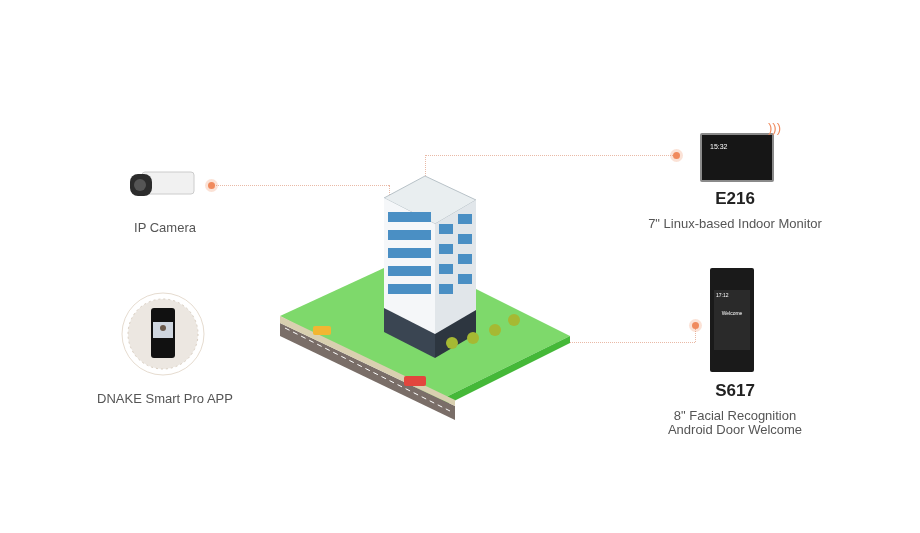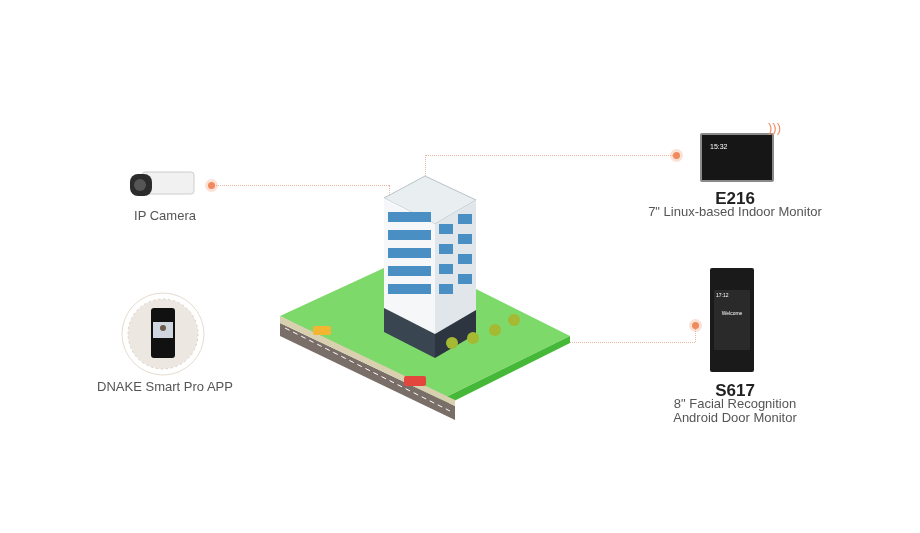--- a/index.html
+++ b/index.html
@@ -1,18 +1,18 @@
 <!DOCTYPE html>
 <html><head>
 <meta charset="utf-8">
 <style>
   html,body{margin:0;padding:0;background:#fff;}
   body{width:920px;height:533px;position:relative;overflow:hidden;font-family:"Liberation Sans",sans-serif;color:#444;}
   .abs{position:absolute;}
-  .label{font-size:13px;color:#555;text-align:center;white-space:nowrap;font-weight:300;}
+  .label{font-size:13px;color:#555;text-align:center;white-space:nowrap;font-weight:300;margin-top:12px;}
   .model{font-size:17px;color:#222;font-weight:bold;text-align:center;}
   .dotted{position:absolute;border-color:#e9b9a6;border-style:dotted;border-width:0;}
   .node{position:absolute;width:7px;height:7px;border-radius:50%;background:#f08a5d;box-shadow:0 0 0 3px rgba(240,138,93,0.25);}
 </style>
 </head>
 <body>
 
 <div class="dotted" style="left:214px;top:185px;width:175px;border-top-width:1px;"></div>
 <div class="dotted" style="left:389px;top:185px;height:12px;border-left-width:1px;"></div>
 <div class="node" style="left:208px;top:182px;"></div>
@@ -89,13 +89,13 @@
 <div class="abs label" style="left:620px;top:204px;width:230px;">7" Linux-based Indoor Monitor</div>
 
 <div class="abs" style="left:710px;top:268px;width:44px;height:104px;background:#1a1a1a;border-radius:2px;">
   <div style="position:absolute;left:4px;top:22px;width:36px;height:60px;background:#2a2a2a;">
     <div style="color:#fff;font-size:5px;padding:2px;">17:12</div>
     <div style="color:#fff;font-size:5px;text-align:center;margin-top:10px;">Welcome</div>
   </div>
 </div>
 <div class="abs model" style="left:640px;top:381px;width:190px;">S617</div>
 <div class="abs label" style="left:640px;top:396px;width:190px;">8" Facial Recognition</div>
-<div class="abs label" style="left:640px;top:410px;width:190px;">Android Door Monitor</div>
+<div class="abs label" style="left:640px;top:410px;width:190px;">Android Door Welcome</div>
 
 </body></html>

